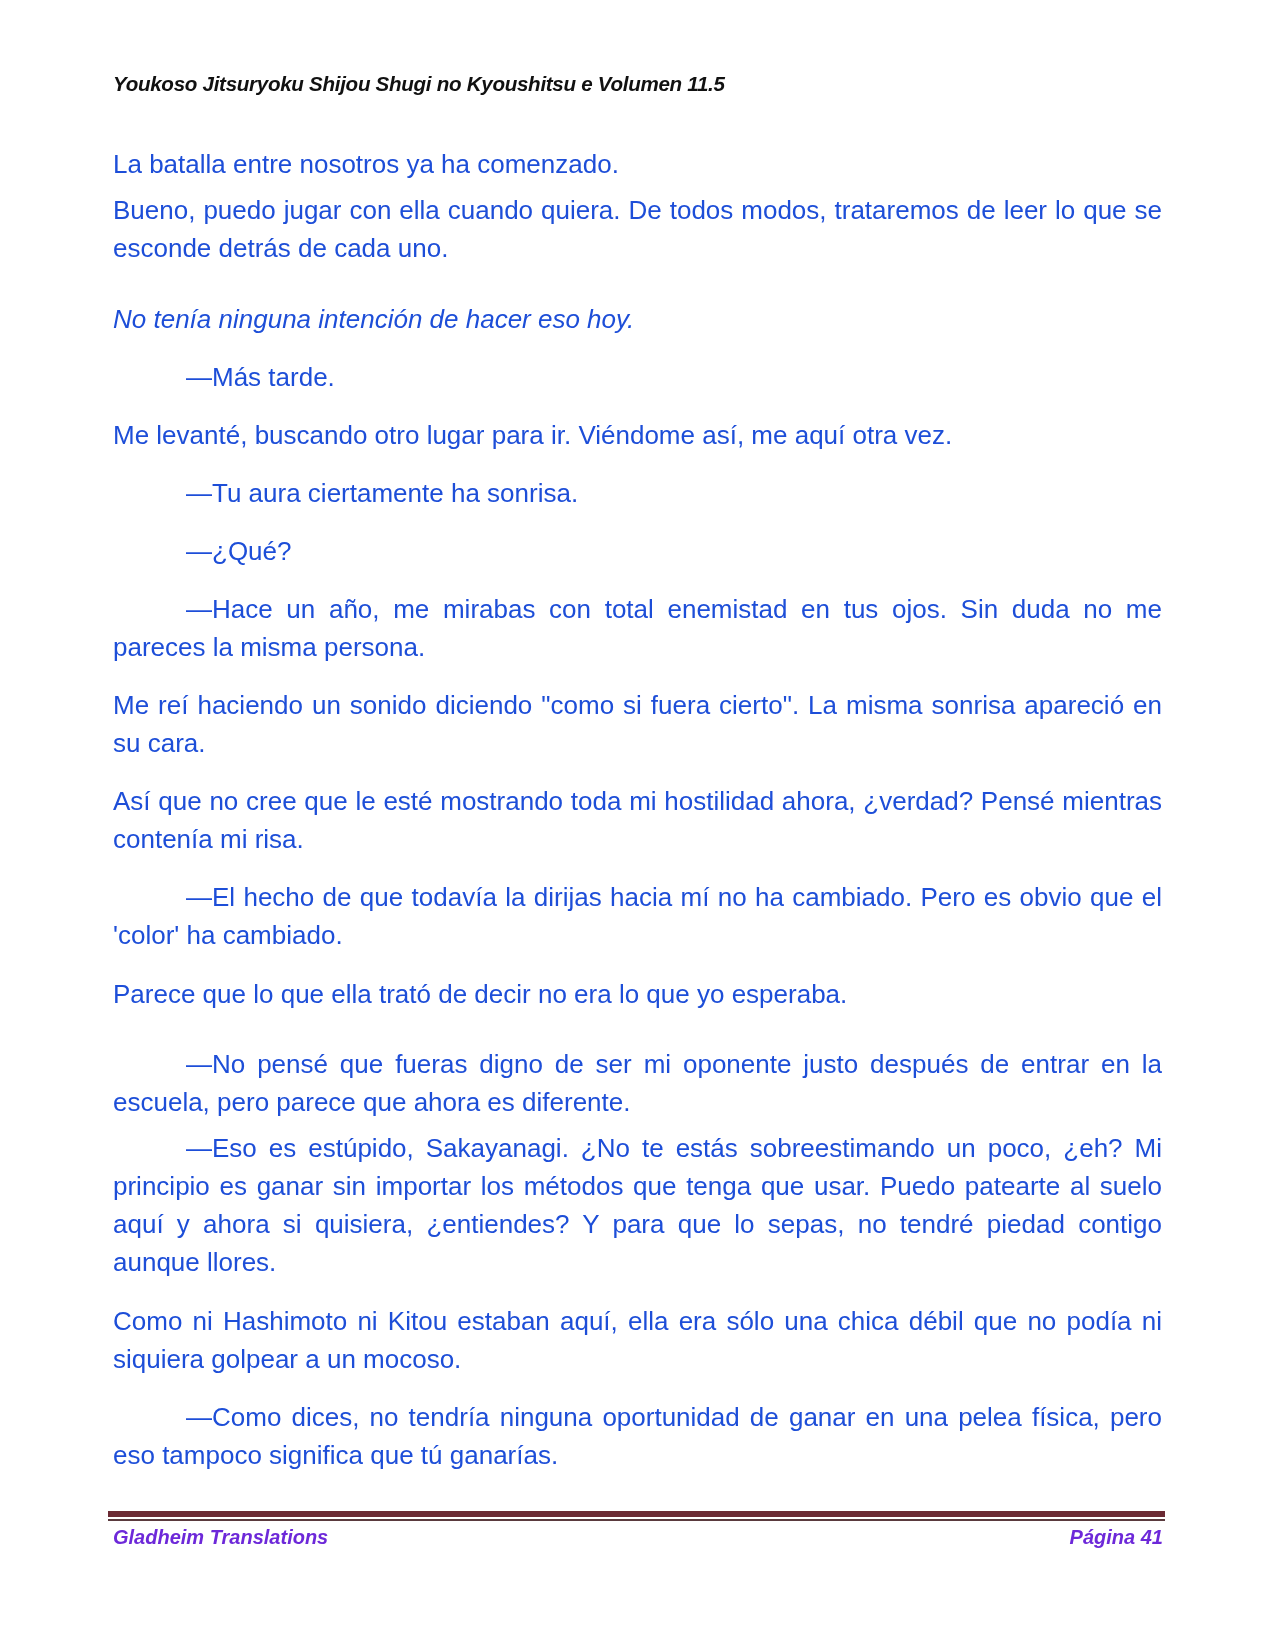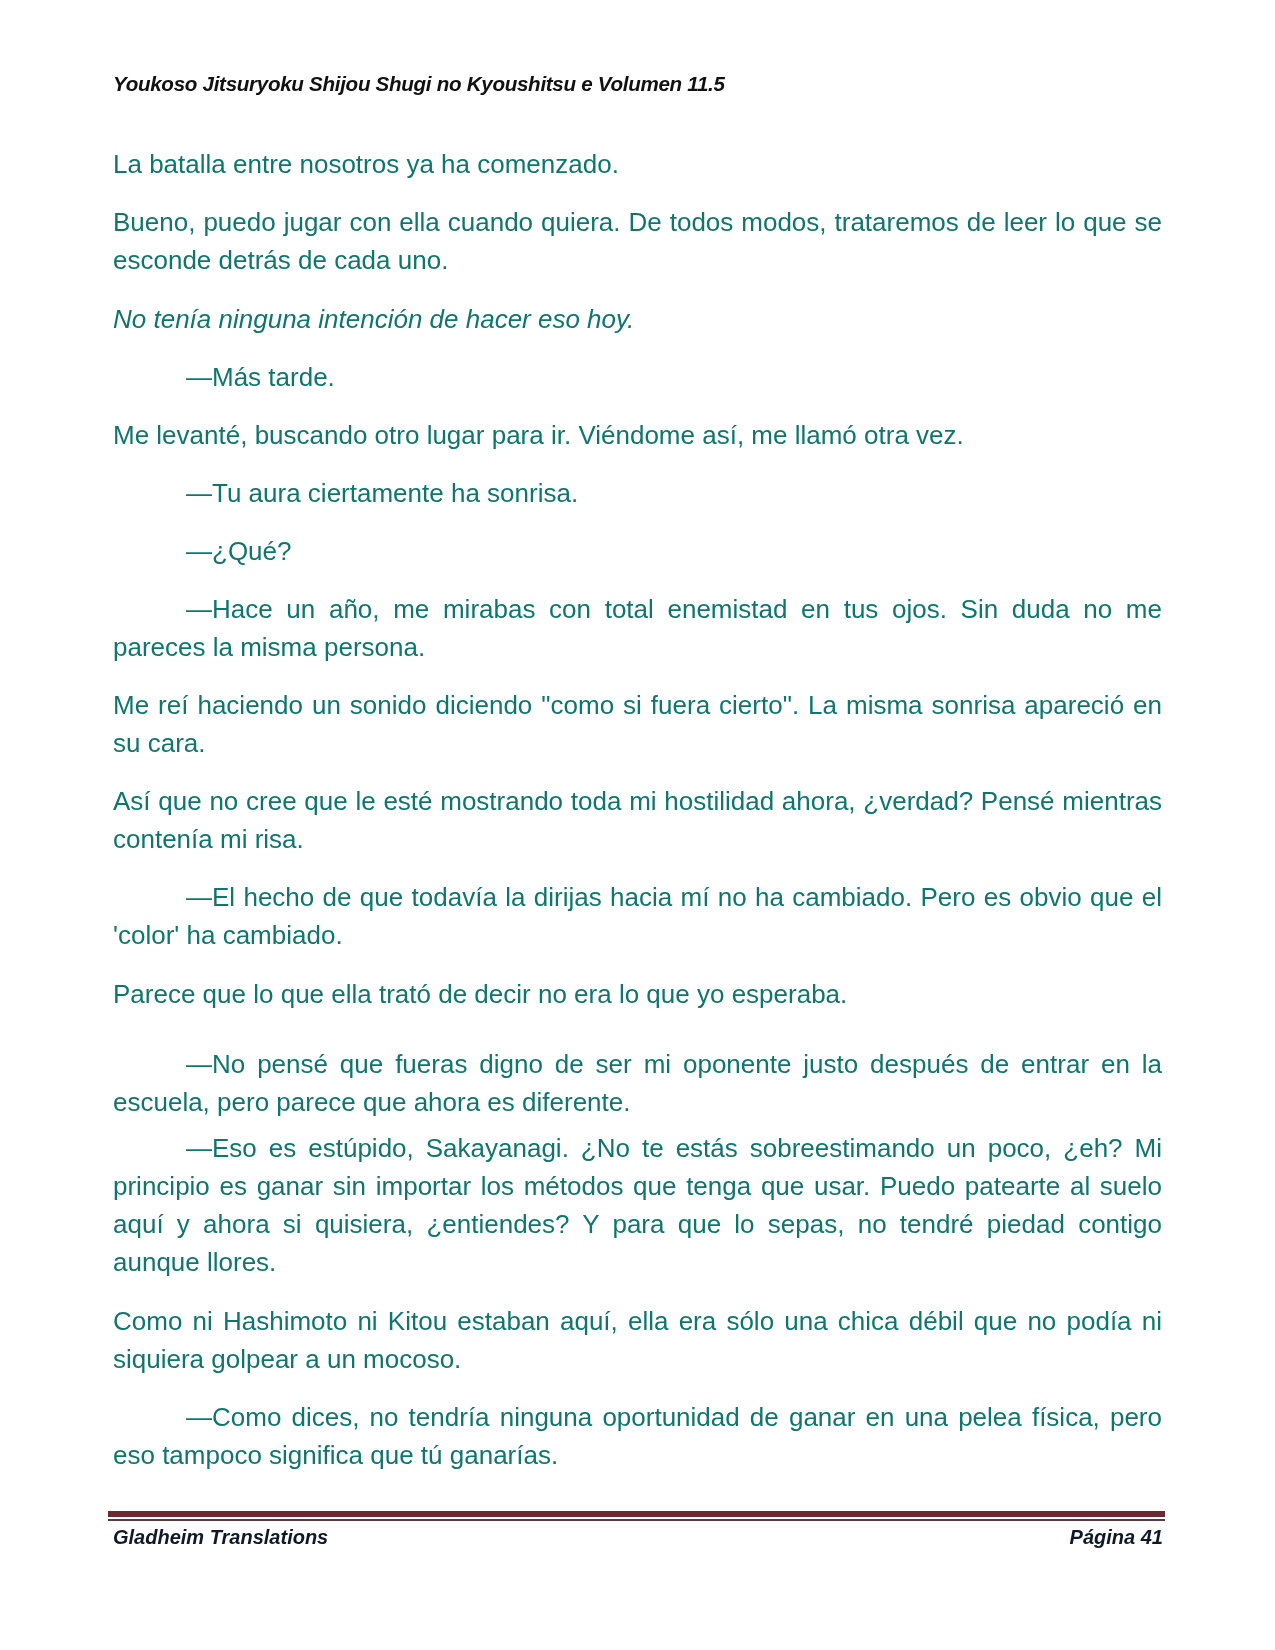--- a/index.html
+++ b/index.html
@@ -36,21 +36,21 @@
       width: 1049px;
     }
     .para {
       position: absolute;
       left: 0;
       width: 1049px;
       font-size: 26px;
       line-height: 38px;
       margin: 0;
       text-align: justify;
-      color: #0f766e;
+      color: #1d4ed8;
     }
     .para.indent {
       text-indent: 73px;
     }
     .footer-bar {
       position: absolute;
       left: 108px;
       top: 1511px;
       width: 1057px;
       height: 6px;
@@ -64,37 +64,37 @@
       height: 2px;
       background: #5a3a3e;
     }
     .footer-left, .footer-right {
       position: absolute;
       top: 1526px;
       font-family: "Liberation Sans", sans-serif;
       font-weight: bold;
       font-style: italic;
       font-size: 20px;
-      color: #0f172a;
+      color: #6d28d9;
       white-space: nowrap;
     }
     .footer-left { left: 113px; }
     .footer-right { right: 112px; }
   </style>
 </head>
 <body>
 
 <div class="running-header">Youkoso Jitsuryoku Shijou Shugi no Kyoushitsu e Volumen 11.5</div>
 
 <div class="body-text">
   <p class="para" style="top: 145px;">La batalla entre nosotros ya ha comenzado.</p>
-  <p class="para" style="top: 203px;">Bueno, puedo jugar con ella cuando quiera. De todos modos, trataremos de leer lo que se esconde detrás de cada uno.</p>
+  <p class="para" style="top: 191px;">Bueno, puedo jugar con ella cuando quiera. De todos modos, trataremos de leer lo que se esconde detrás de cada uno.</p>
   <p class="para" style="top: 300px; font-style: italic;">No tenía ninguna intención de hacer eso hoy.</p>
   <p class="para indent" style="top: 358px;">—Más tarde.</p>
-  <p class="para" style="top: 416px;">Me levanté, buscando otro lugar para ir. Viéndome así, me llamó otra vez.</p>
+  <p class="para" style="top: 416px;">Me levanté, buscando otro lugar para ir. Viéndome así, me aquí otra vez.</p>
   <p class="para indent" style="top: 474px;">—Tu aura ciertamente ha sonrisa.</p>
   <p class="para indent" style="top: 532px;">—¿Qué?</p>
   <p class="para indent" style="top: 590px;">—Hace un año, me mirabas con total enemistad en tus ojos. Sin duda no me pareces la misma persona.</p>
   <p class="para" style="top: 686px;">Me reí haciendo un sonido diciendo "como si fuera cierto". La misma sonrisa apareció en su cara.</p>
   <p class="para" style="top: 782px;">Así que no cree que le esté mostrando toda mi hostilidad ahora, ¿verdad? Pensé mientras contenía mi risa.</p>
   <p class="para indent" style="top: 878px;">—El hecho de que todavía la dirijas hacia mí no ha cambiado. Pero es obvio que el 'color' ha cambiado.</p>
   <p class="para" style="top: 975px;">Parece que lo que ella trató de decir no era lo que yo esperaba.</p>
   <p class="para indent" style="top: 1033px; margin-top: 12px;">—No pensé que fueras digno de ser mi oponente justo después de entrar en la escuela, pero parece que ahora es diferente.</p>
   <p class="para indent" style="top: 1129px;">—Eso es estúpido, Sakayanagi. ¿No te estás sobreestimando un poco, ¿eh? Mi principio es ganar sin importar los métodos que tenga que usar. Puedo patearte al suelo aquí y ahora si quisiera, ¿entiendes? Y para que lo sepas, no tendré piedad contigo aunque llores.</p>
   <p class="para" style="top: 1302px;">Como ni Hashimoto ni Kitou estaban aquí, ella era sólo una chica débil que no podía ni siquiera golpear a un mocoso.</p>

